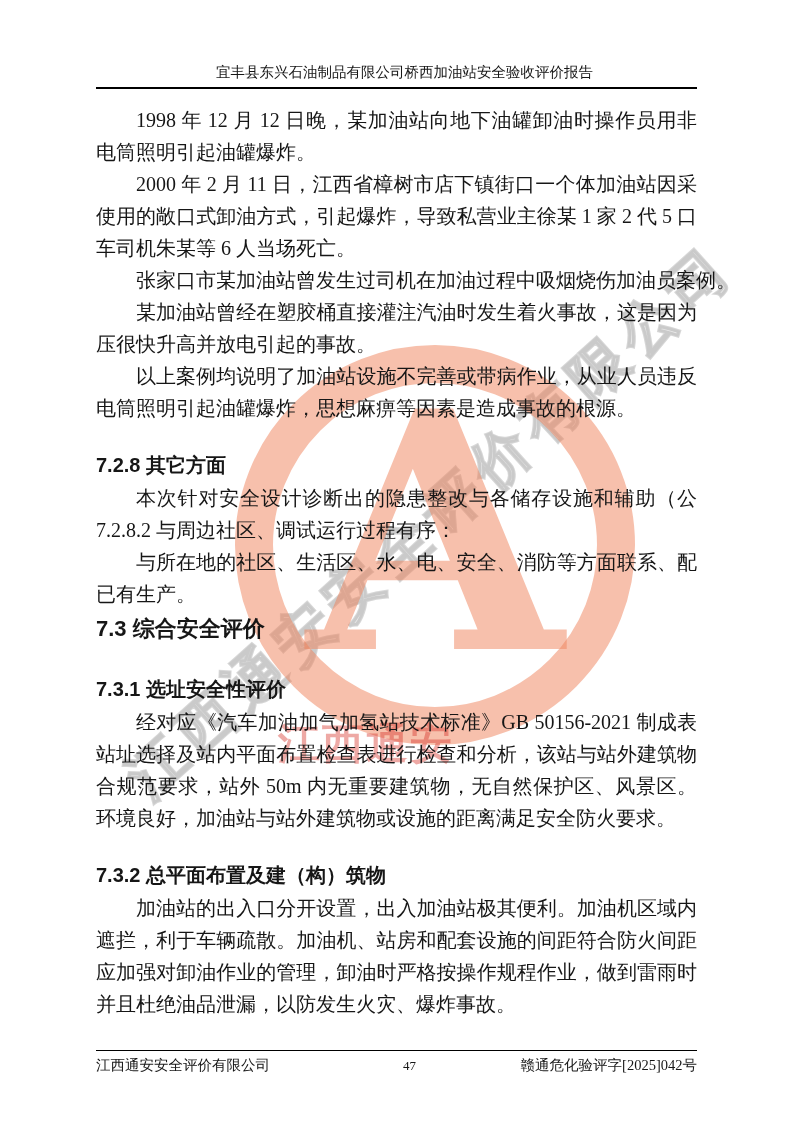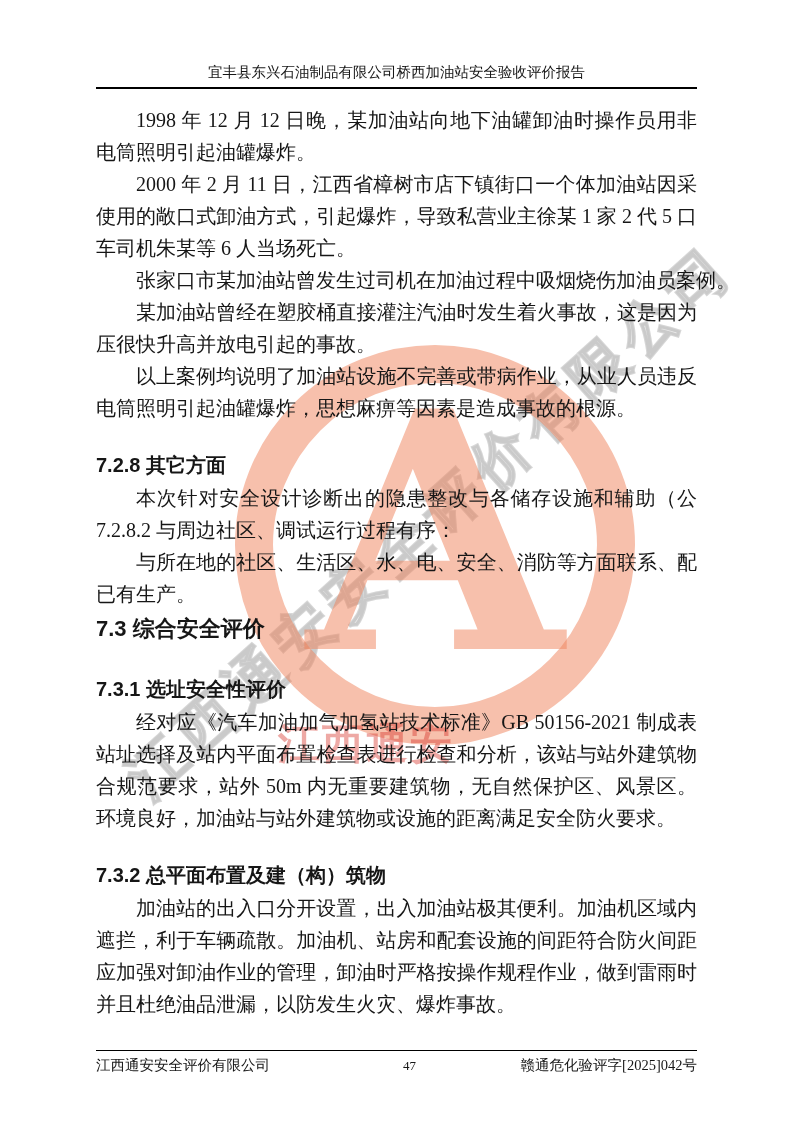--- a/index.html
+++ b/index.html
@@ -46,21 +46,21 @@
   }
   .wm-red{
     position:absolute;left:278px;top:704px;
     font-family:Liberation Serif, serif;
     font-size:42px;line-height:80px;font-weight:bold;letter-spacing:2px;
     color:rgba(215,50,40,0.42);
   }
 
   
   .hdr-title{
-    position:absolute;left:96px;top:62px;width:601px;
+    position:absolute;left:104px;top:62px;width:601px;
     text-align:center;font-size:14.5px;line-height:20px;
     z-index:2;
   }
   .hdr-rule{
     position:absolute;left:96px;top:87px;width:601px;height:0;
     border-top:2px solid #000;z-index:2;
   }
   .ftr-rule{
     position:absolute;left:96px;top:1050px;width:601px;height:0;
     border-top:1.5px solid #000;z-index:2;

